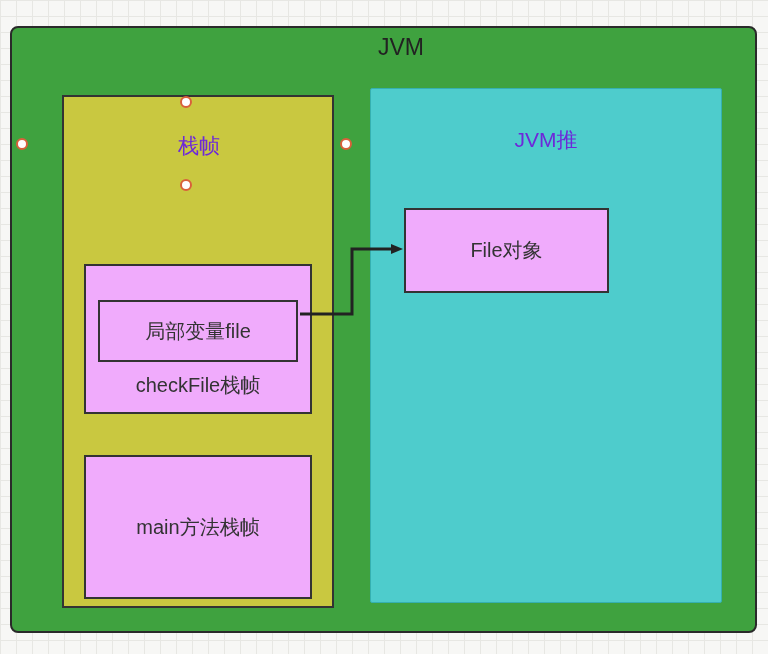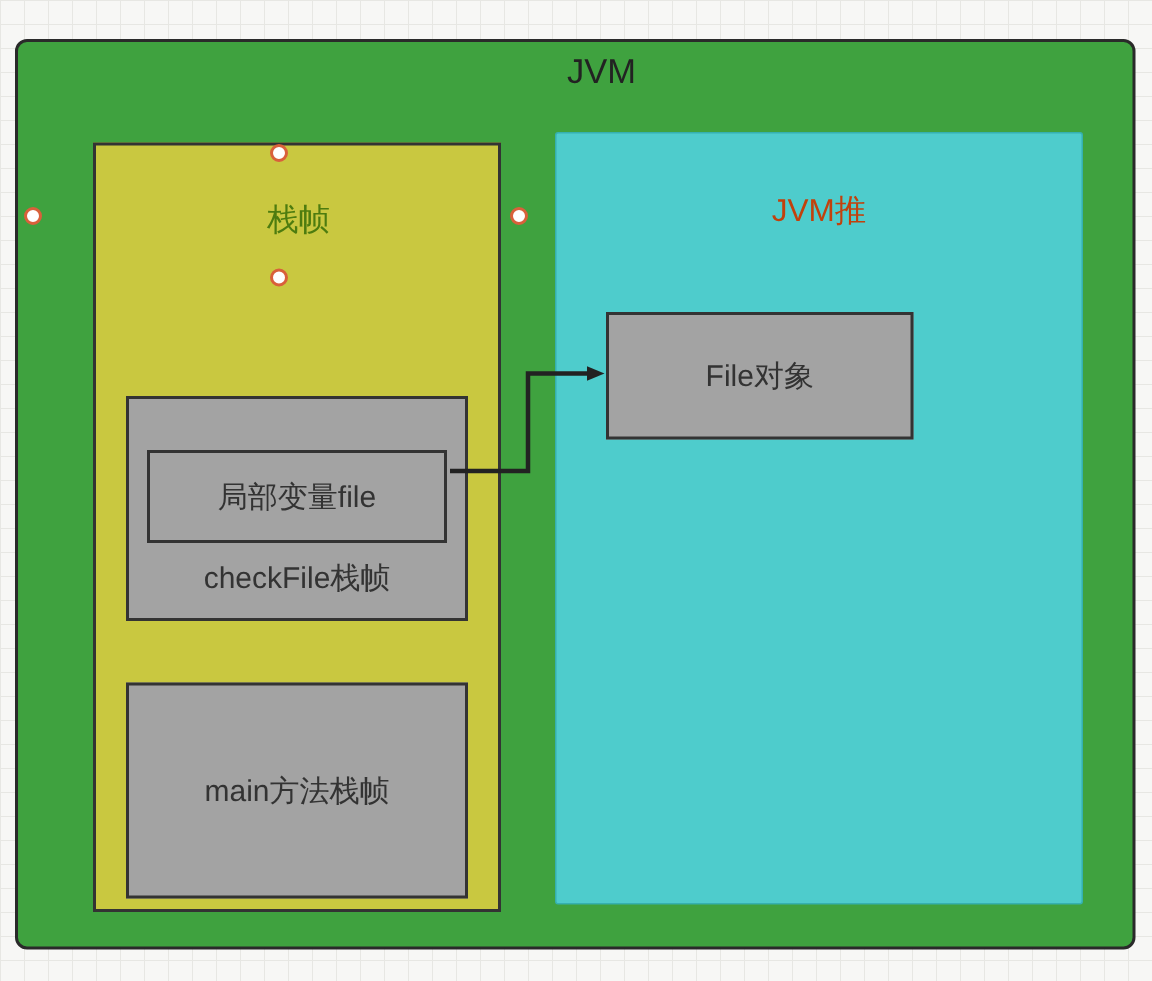--- a/index.html
+++ b/index.html
@@ -21,24 +21,24 @@
   .jvm-title{
     left:10px;top:34px;width:747px;text-align:center;
     font-size:23px;color:#222;padding-left:35px;
   }
   .stack-box{
     left:62px;top:95px;width:272px;height:513px;
     background:#c9c840;border:2px solid #333;
   }
   .stack-title{
     left:62px;top:132px;width:274px;text-align:center;
-    font-size:21px;color:#4d7c0f;
+    font-size:21px;color:#6d28d9;
   }
   .white-box{
-    background:#a3a3a3;border:2px solid #333;
+    background:#f0abfc;border:2px solid #333;
   }
   .checkfile-box{left:84px;top:264px;width:228px;height:150px;}
   .localvar-box{
     left:98px;top:280px;width:200px;height:62px;
     display:flex;align-items:center;justify-content:center;
     font-size:20px;
     margin-top:20px;
   }
   .checkfile-label{
     left:84px;top:372px;width:228px;text-align:center;
@@ -48,21 +48,21 @@
     left:84px;top:455px;width:228px;height:144px;
     display:flex;align-items:center;justify-content:center;
     font-size:20px;
   }
   .heap-box{
     left:370px;top:88px;width:352px;height:515px;
     background:#4ecccc;border:1px solid #35b0b0;border-radius:2px;
   }
   .heap-title{
     left:370px;top:126px;width:352px;text-align:center;
-    font-size:21px;color:#c2410c;
+    font-size:21px;color:#6d28d9;
   }
   .fileobj-box{
     left:404px;top:208px;width:205px;height:85px;
     display:flex;align-items:center;justify-content:center;
     font-size:20px;
   }
   .handle{
     width:12px;height:12px;border-radius:50%;
     background:#ffffff;border:2px solid #d9603b;
   }

